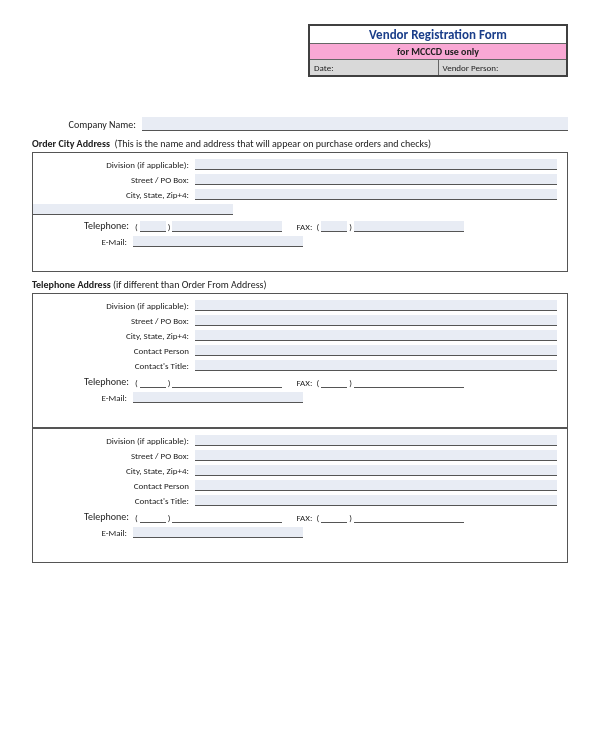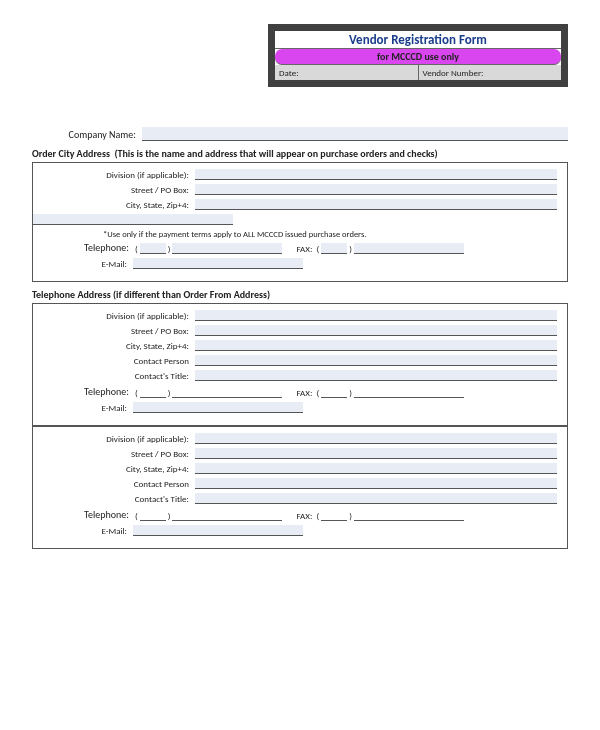--- a/index.html
+++ b/index.html
@@ -6,41 +6,40 @@
   body {
     font-family: Calibri, Arial, sans-serif;
     font-size: 10px;
     color: #222;
     background: #fff;
     width: 600px;
     padding: 24px 32px 20px 32px;
   }
   .header-box {
     float: right;
-    width: 300px;
-    border: 7px solid #404040;
+    width: 260px;
+    border: 2px solid #404040;
     margin-bottom: 6px;
   }
   .header-title {
     text-align: center;
     font-weight: bold;
     color: #1a3e8a;
     font-size: 13px;
     padding: 1px 0;
     border-bottom: 1px solid #666;
     background: #fff;
   }
   .header-sub {
     text-align: center;
     font-weight: bold;
     font-size: 10px;
     padding: 1px 0;
     border-bottom: 1px solid #666;
-    background: #d946ef;
-    border-radius: 7px;
+    background: #f9a8d4;
   }
   .header-row {
     display: flex;
     background: #d9d9d9;
     font-size: 9px;
   }
   .header-row .cell {
     flex: 1;
     padding: 2px 4px;
     border-right: 1px solid #666;
@@ -58,25 +57,25 @@
     flex: 1;
     border-bottom: 1px solid #555;
   }
   .section-title {
     font-weight: bold;
     font-size: 10px;
     margin-top: 6px;
     margin-bottom: 2px;
   }
   .section-title .note {
-    font-weight: bold;
+    font-weight: normal;
   }
   .section-box {
     border: 1px solid #555;
-    padding: 6px 10px 8px 0;
+    padding: 6px 10px 20px 0;
   }
   .frow {
     display: flex;
     align-items: flex-end;
     margin-bottom: 4px;
   }
   .flabel {
     width: 162px;
     text-align: right;
     padding-right: 6px;
@@ -128,21 +127,21 @@
   .company-label { width:110px; text-align:right; padding-right:6px; font-size:10px; }
 </style>
 </head>
 <body>
 
 <div class="header-box">
   <div class="header-title">Vendor Registration Form</div>
   <div class="header-sub">for MCCCD use only</div>
   <div class="header-row">
     <div class="cell"><span>Date:</span></div>
-    <div class="cell"><span>Vendor Number:</span></div>
+    <div class="cell"><span>Vendor Person:</span></div>
   </div>
 </div>
 <div class="clear"></div>
 
 <div class="row">
   <div class="company-label">Company Name:</div>
   <div class="lg-input"></div>
 </div>
 
 <div class="section-title">
@@ -157,21 +156,20 @@
       <div class="flabel">Street / PO Box:</div>
       <div class="ffield"></div>
     </div>
   <div class="frow">
       <div class="flabel">City, State, Zip+4:</div>
       <div class="ffield"></div>
     </div>
   <div class="frow">
       <div class="ffield" style="max-width:200px"></div>
     </div>
-  <div class="inline-note">*Use only if the payment terms apply to ALL MCCCD issued purchase orders.</div>
   <div class="phone-row">
     <div class="plabel">Telephone:</div>
     <span class="paren">(</span>
       <div class="area"></div>
       <span class="paren">)</span>
     <div class="num"></div>
     <span class="paren" style="padding-left:14px">FAX:</span>
     <span class="paren">(</span>
       <div class="area"></div>
       <span class="paren">)</span>

